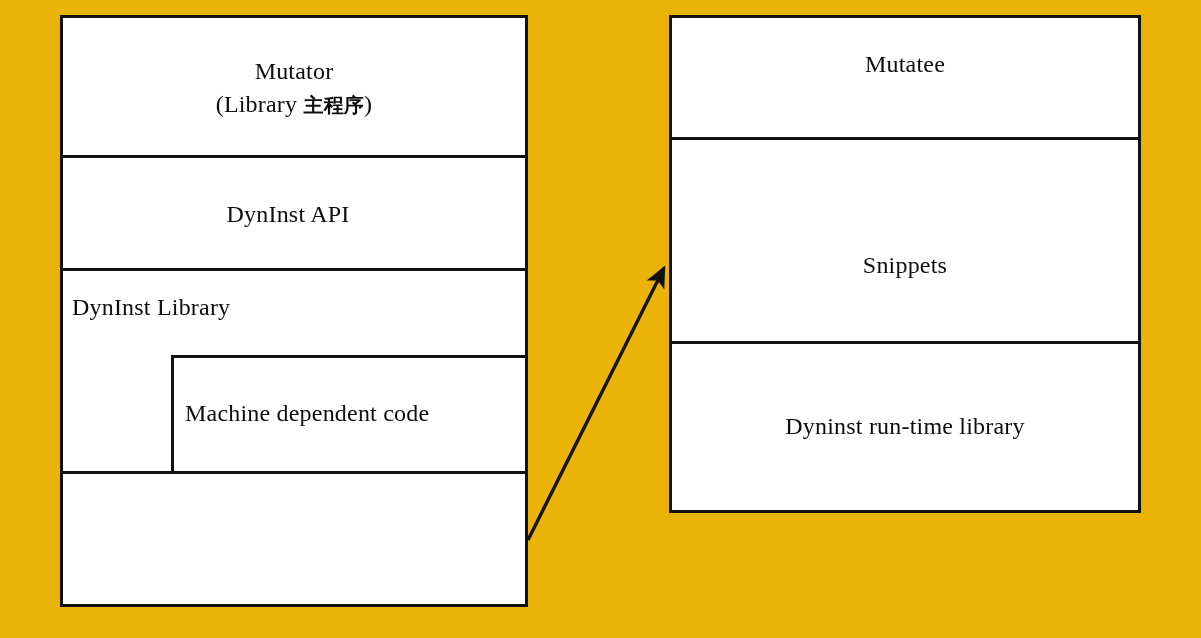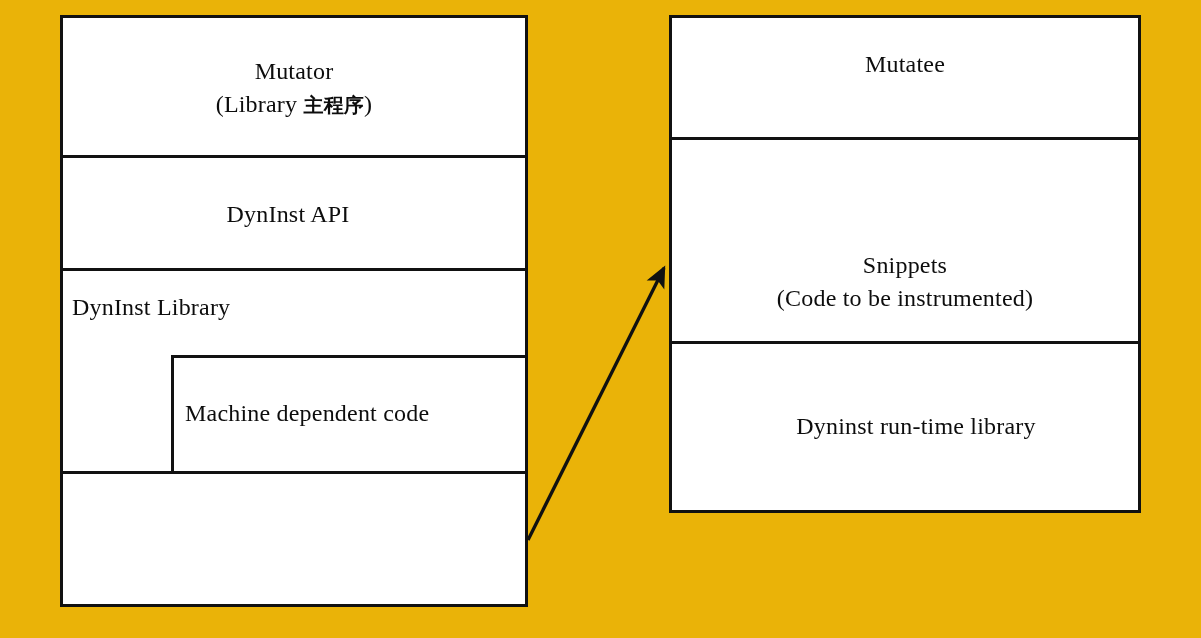--- a/index.html
+++ b/index.html
@@ -104,24 +104,23 @@
 
   <div class="divider" style="left:669px; top:137px; width:472px;"></div>
   <div class="divider" style="left:669px; top:341px; width:472px;"></div>
 
   <div class="label center" style="left:669px; top:48px; width:472px;">
     <span>Mutatee</span>
   </div>
 
   <div class="label center" style="left:669px; top:216px; width:472px;margin-top:33px;">
     <span>Snippets</span>
-    <span class="line2">(Code to be instrumented)</span>
   </div>
 
-  <div class="label center" style="left:669px; top:410px; width:472px;margin-left:11px;">
+  <div class="label center" style="left:669px; top:410px; width:472px;">
     <span>Dyninst run-time library</span>
   </div>
 
   <svg class="arrow-layer" viewBox="0 0 1201 638" width="1201" height="638">
     <defs>
       <marker id="arrowhead" markerWidth="7" markerHeight="7" refX="5.6" refY="3.1" orient="auto" markerUnits="strokeWidth">
         <path d="M0,0.2 L6.4,3.1 L0,6.0 L1.5,3.1 Z" fill="#111111"></path>
       </marker>
     </defs>
     <line x1="528" y1="540" x2="664" y2="268" stroke="#111111" stroke-width="3.4" marker-end="url(#arrowhead)"></line>

